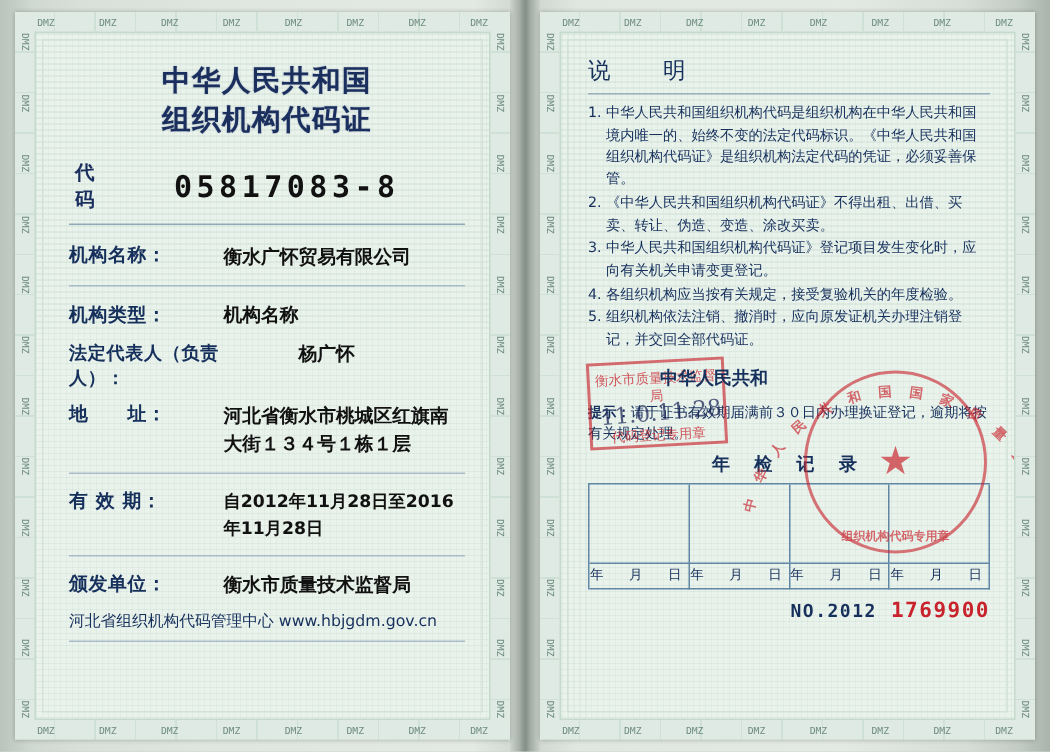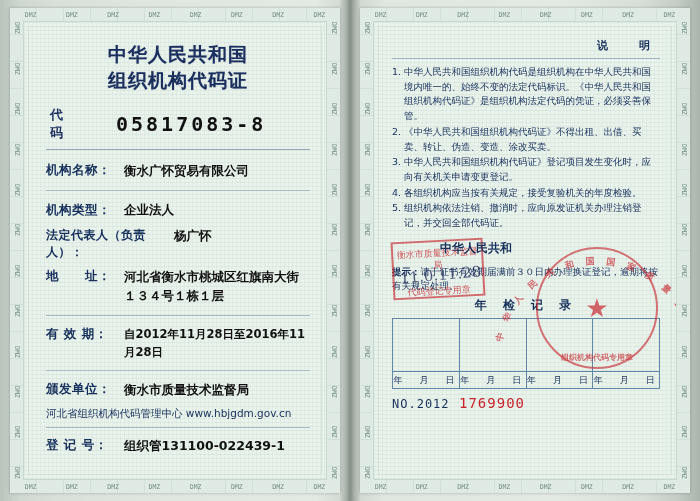--- a/index.html
+++ b/index.html
@@ -93,30 +93,30 @@
     height:1px;background:#8fa9b8;margin:7px 0 0 0;
   }
   .rule.thin{background:#a8bcc8;}
   .frow{
     display:flex;align-items:flex-start;margin-top:9px;font-size:12.5px;color:#16305c;
   }
   .flabel{
     width:78px;flex:none;font-weight:bold;letter-spacing:.5px;
   }
   .fval{
-    color:#111;font-weight:bold;font-size:12.5px;line-height:1.5;
+    color:#111;font-weight:bold;font-size:12.5px;line-height:1.5;margin-left:25px;
   }
   .url{
     font-size:10.5px;color:#16305c;margin-top:7px;letter-spacing:0;
   }
 
   
   .r-content{position:absolute;left:18px;right:16px;top:16px;}
   .r-title{
-    text-align:right;color:#16305c;font-size:11px;font-weight:bold;letter-spacing:10px;
+    text-align:left;color:#16305c;font-size:15px;font-weight:normal;letter-spacing:10px;
   }
   .r-rule{height:1px;background:#9ab0bd;margin:5px 0 6px;}
   .notes{font-size:9.5px;color:#16305c;line-height:1.55;}
   .note{display:flex;margin-bottom:1px;}
   .note .n{width:12px;flex:none;}
   .note .t{flex:1;}
   .issuer{
     margin-top:8px;font-size:12px;color:#16305c;font-weight:bold;line-height:1.5;
     position:relative;z-index:3;margin-left:48px;
   }
@@ -133,23 +133,23 @@
     display:grid;grid-template-columns:repeat(4,1fr);
   }
   .table .cell{
     border-right:1px solid #5f86a3;border-bottom:1px solid #5f86a3;
     height:52px;
   }
   .table .cell.hdr{
     height:16px;font-size:9px;color:#16305c;text-align:center;line-height:16px;letter-spacing:4px;
   }
   .serial{
-    margin-top:6px;color:#c8232c;
+    margin-top:6px;text-align:right;color:#c8232c;
     font-family:"DejaVu Sans Mono","Liberation Mono",monospace;
-    font-size:14px;font-weight:normal;letter-spacing:1px;
+    font-size:14px;font-weight:bold;letter-spacing:1px;
   }
   .serial .pre{color:#16305c;font-size:12px;}
 
   
   .stamp-round{
     position:absolute;width:118px;height:118px;border-radius:50%;
     border:2.5px solid rgba(200,35,44,.72);
     color:rgba(200,35,44,.78);
     right:18px;top:225px;z-index:2;pointer-events:none;
     opacity:.85;
@@ -251,21 +251,21 @@
         <div class="rule"></div>
 
         <div class="frow" style="margin-top:12px;">
           <div class="flabel">机构名称：</div>
           <div class="fval">衡水广怀贸易有限公司</div>
         </div>
         <div class="rule thin" style="margin-top:9px;"></div>
 
         <div class="frow" style="margin-top:10px;align-items:center;">
           <div class="flabel">机构类型：</div>
-          <div class="fval">企业法人</div>
+          <div class="fval">机构名称</div>
         </div>
         <div class="frow" style="margin-top:7px;">
           <div class="flabel" style="width:128px;font-size:12px;">法定代表人（负责人）：</div>
           <div class="fval">杨广怀</div>
         </div>
         <div class="frow" style="margin-top:7px;">
           <div class="flabel">地　　址：</div>
           <div class="fval" style="max-width:200px;">河北省衡水市桃城区红旗南大街１３４号１栋１层</div>
         </div>
         <div class="rule thin" style="margin-top:10px;"></div>
@@ -279,24 +279,20 @@
         <div class="frow" style="margin-top:10px;">
           <div class="flabel">颁发单位：</div>
           <div class="fval">衡水市质量技术监督局</div>
         </div>
         <div class="url">
           <span>河北省组织机构代码管理中心</span>
           <span>www.hbjgdm.gov.cn</span>
         </div>
         <div class="rule thin" style="margin-top:6px;"></div>
 
-        <div class="frow" style="margin-top:9px;">
-          <div class="flabel">登 记 号：</div>
-          <div class="fval">组织管131100-022439-1</div>
-        </div>
       </div>
     </div>
   </div>
 
   <div class="page right">
     <div class="border-frame"></div>
     <div class="dmz-band top">
       <span>DMZ</span>
       <span>DMZ</span>
       <span>DMZ</span>

